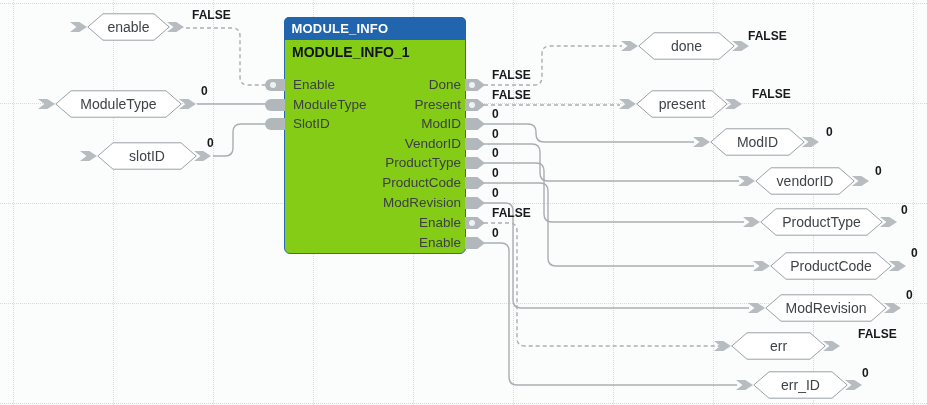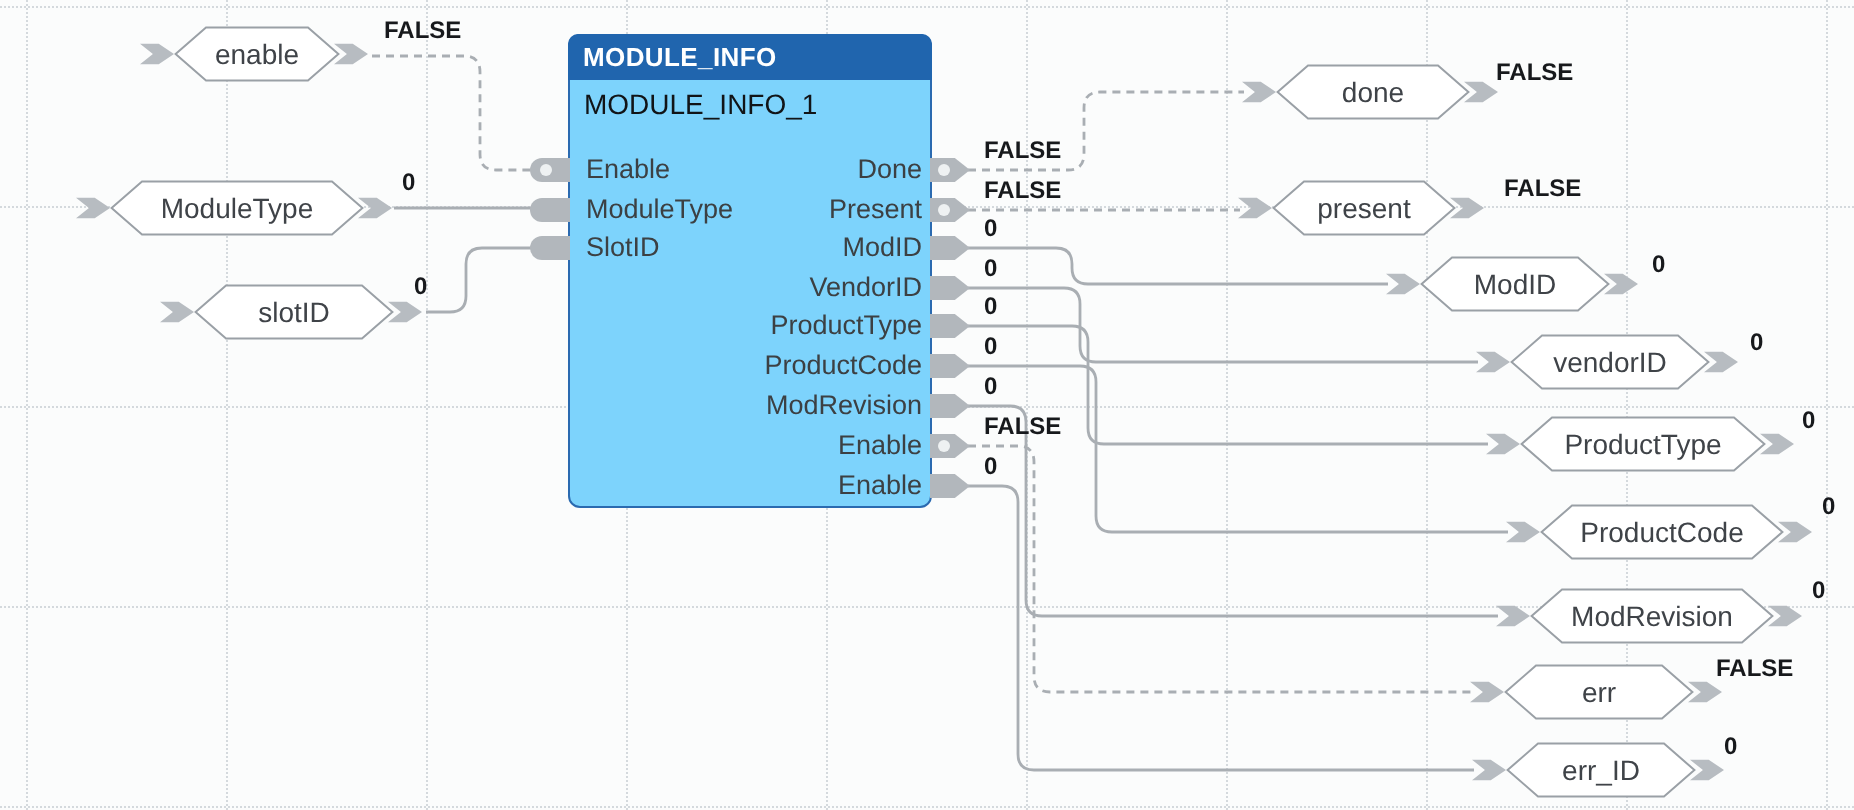--- a/index.html
+++ b/index.html
@@ -13,25 +13,25 @@
   .wire{fill:none;stroke:#a9aeb3;stroke-width:1.4;}
   .wire.dashed{stroke-dasharray:4 3;}
   .tag{position:absolute;z-index:2;}
   .tag svg{position:absolute;top:0;}
   .taglabel{position:absolute;top:0;height:28px;line-height:28px;text-align:center;
     font-size:14px;color:#3f4348;white-space:nowrap;}
   .arrow{position:absolute;top:6px;width:17px;height:16px;background:#b7bcc1;
     clip-path:polygon(0 18%,55% 18%,100% 50%,55% 82%,0 82%,38% 50%);}
   .val{position:absolute;z-index:3;font-size:12px;font-weight:bold;color:#17191c;white-space:nowrap;}
   #block{position:absolute;left:284px;top:17px;width:182px;height:237px;z-index:2;
-    background:#7dd3fc;border:1.5px solid #2a6ab0;border-radius:6px;box-sizing:border-box;}
+    background:#84cc16;border:1.5px solid #2a6ab0;border-radius:6px;box-sizing:border-box;}
   .hdr{position:absolute;left:-1.5px;top:-1.5px;width:182px;height:23px;line-height:23px;
     background:#2065ae;border-radius:5px 5px 0 0;color:#ffffff;font-size:13px;font-weight:bold;
     padding-left:8px;box-sizing:border-box;letter-spacing:.2px;}
-  .inst{position:absolute;left:7px;top:26px;font-size:14px;font-weight:normal;color:#111417;white-space:nowrap;}
+  .inst{position:absolute;left:7px;top:26px;font-size:14px;font-weight:bold;color:#111417;white-space:nowrap;}
   .iolabel{position:absolute;height:18px;line-height:18px;font-size:13.5px;color:#3c4043;white-space:nowrap;}
   .iolabel.out{text-align:right;}
   .pin{position:absolute;z-index:3;width:20px;height:12px;background:#b2b7bc;}
   .pin.in{border-radius:6px 0 0 6px;}
   .pin.out{clip-path:polygon(0 0,62% 0,100% 50%,62% 100%,0 100%);}
   .pindot{position:absolute;top:3px;width:6px;height:6px;border-radius:50%;background:#eef1f2;}
 </style>
 </head>
 <body>
 
@@ -151,21 +151,21 @@
       <div class="val" style="left: 911px; top: 246px;">0</div>
       <div class="tag" style="left: 748px; top: 294px; width: 159px; height: 28px;">
         <div class="arrow" style="left: 0px;"></div>
         <svg width="122" height="28" style="left: 17px;">
           <polygon points="16,0.8 106,0.8 121.2,14 106,27.2 16,27.2 0.8,14" fill="#ffffff" stroke="#9aa0a6" stroke-width="1"></polygon>
         </svg>
         <div class="taglabel" style="left: 17px; width: 122px;">ModRevision</div>
         <div class="arrow" style="left: 136px;"></div>
       </div>
       <div class="val" style="left: 906px; top: 288px;">0</div>
-      <div class="tag" style="left: 735px; top: 332px; width: 132px; height: 43px;">
+      <div class="tag" style="left: 714px; top: 332px; width: 132px; height: 43px;">
         <div class="arrow" style="left: 0px;"></div>
         <svg width="95" height="28" style="left: 17px;">
           <polygon points="16,0.8 79,0.8 94.2,14 79,27.2 16,27.2 0.8,14" fill="#ffffff" stroke="#9aa0a6" stroke-width="1"></polygon>
         </svg>
         <div class="taglabel" style="left: 17px; width: 95px;">err</div>
         <div class="arrow" style="left: 109px;"></div>
       </div>
       <div class="val" style="left: 858px; top: 327px;">FALSE</div>
       <div class="tag" style="left: 736px; top: 371px; width: 132px; height: 28px;">
         <div class="arrow" style="left: 0px;"></div>

